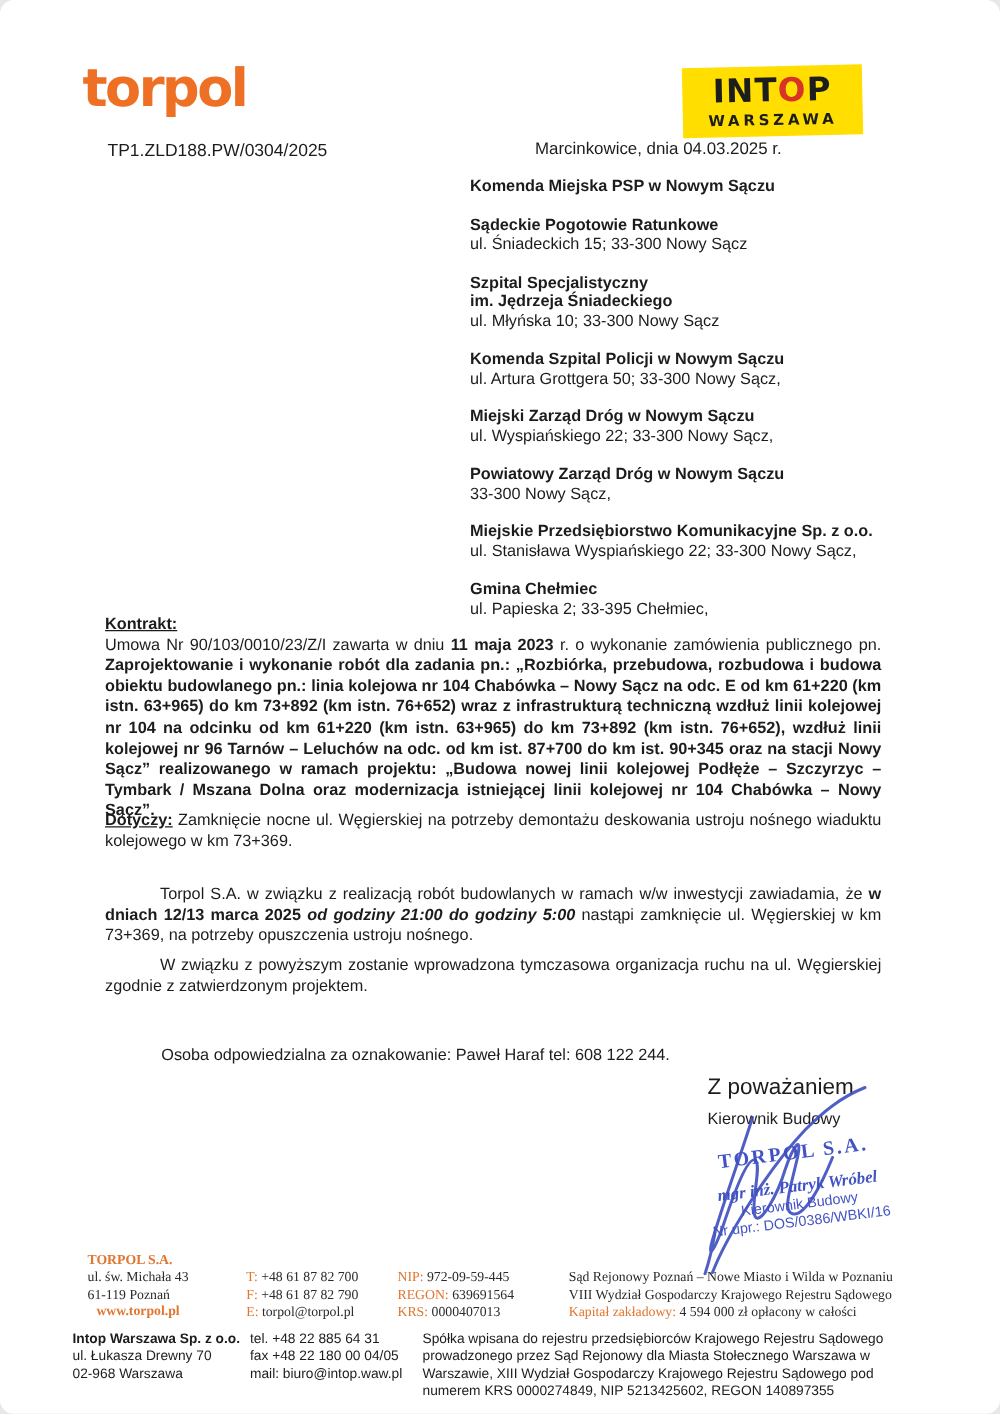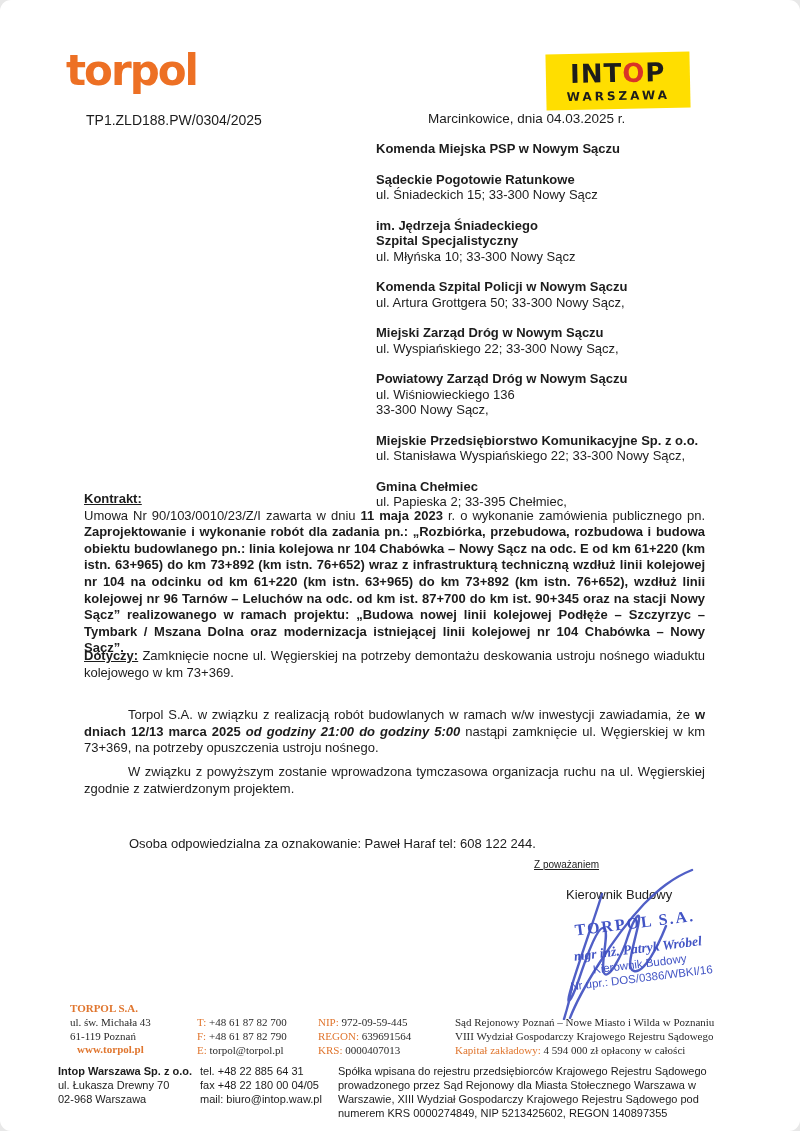--- a/index.html
+++ b/index.html
@@ -34,21 +34,21 @@
   
   .content { position:absolute; left:84px; width:621px; font-size:13px; line-height:16.6px; text-align:justify; }
   #kontrakt { top:491px; }
   #dotyczy  { top:648px; }
   #para1    { top:707px; text-indent:44px; }
   #para2    { top:764px; text-indent:44px; }
   #contact-line { position:absolute; left:129px; top:836px; font-size:13px; }
   .heading-underline { font-weight:bold; text-decoration:underline; }
 
   
-  .salutation    { position:absolute; left:534px; top:859px; font-size:10px;text-decoration:underline; }
+  .salutation    { position:absolute; left:566px; top:859px; font-size:18px; }
   .closing-title { position:absolute; left:566px; top:887px; font-size:13px; }
   .stamp {
     position:absolute; left:534px; top:914px; width:208px; text-align:center;
     transform:rotate(-7deg); line-height:1.15;
   }
   .stamp-company { font-family:"Liberation Serif", serif; font-weight:bold; font-size:16px; letter-spacing:2px; }
   .stamp-person  { font-family:"Liberation Serif", serif; font-style:italic; font-weight:bold; font-size:13.5px; margin-top:9px; }
   .stamp-role    { font-size:11.5px; margin-top:1px; }
   .stamp-license { font-size:11.5px; margin-top:1px; }
   .signature { position:absolute; left:512px; top:868px; width:200px; height:152px; }
@@ -82,35 +82,34 @@
 
   <div class="recipients">
     <div class="recipient">
       <div class="b">Komenda Miejska PSP w Nowym Sączu</div>
     </div>
     <div class="recipient">
       <div class="b">Sądeckie Pogotowie Ratunkowe</div>
       <div>ul. Śniadeckich 15; 33-300 Nowy Sącz</div>
     </div>
     <div class="recipient">
+      <div class="b">Szpital Specjalistyczny</div>
       <div class="b">im. Jędrzeja Śniadeckiego</div>
-      <div class="b">Szpital Specjalistyczny</div>
       <div>ul. Młyńska 10; 33-300 Nowy Sącz</div>
     </div>
     <div class="recipient">
       <div class="b">Komenda Szpital Policji w Nowym Sączu</div>
       <div>ul. Artura Grottgera 50; 33-300 Nowy Sącz,</div>
     </div>
     <div class="recipient">
       <div class="b">Miejski Zarząd Dróg w Nowym Sączu</div>
       <div>ul. Wyspiańskiego 22; 33-300 Nowy Sącz,</div>
     </div>
     <div class="recipient">
       <div class="b">Powiatowy Zarząd Dróg w Nowym Sączu</div>
-      <div>ul. Wiśniowieckiego 136</div>
       <div>33-300 Nowy Sącz,</div>
     </div>
     <div class="recipient">
       <div class="b">Miejskie Przedsiębiorstwo Komunikacyjne Sp. z o.o.</div>
       <div>ul. Stanisława Wyspiańskiego 22; 33-300 Nowy Sącz,</div>
     </div>
     <div class="recipient">
       <div class="b">Gmina Chełmiec</div>
       <div>ul. Papieska 2; 33-395 Chełmiec,</div>
     </div>

